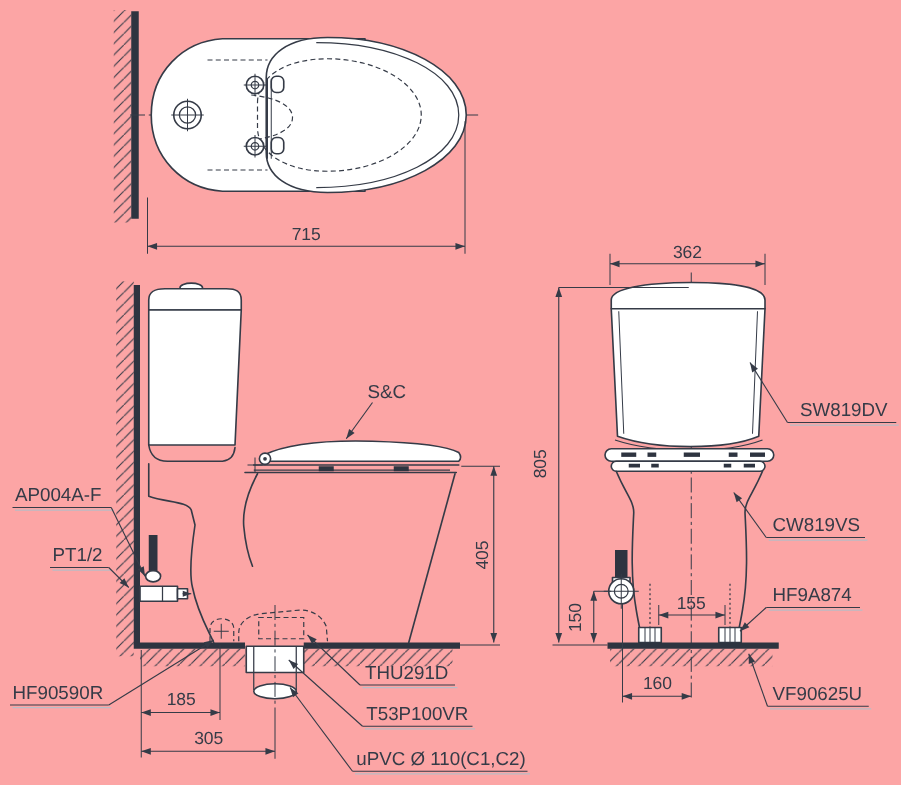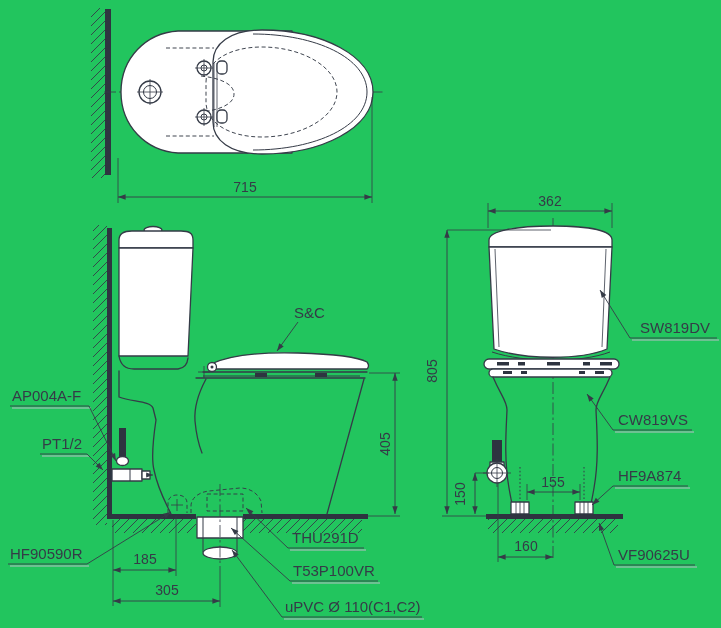--- a/index.html
+++ b/index.html
@@ -1,16 +1,16 @@
 <!DOCTYPE html>
 <html><head>
 <meta charset="utf-8">
 <style>
   html,body{margin:0;padding:0;background:#ffffff;}
-  .stage{position:relative;width:721px;height:628px;background:#22c55e;overflow:hidden;}
+  .stage{position:relative;width:721px;height:628px;background:#fca5a5;overflow:hidden;}
   svg{display:block}
   .olw{fill:#fff;stroke:#353b47;stroke-width:1.3;stroke-linejoin:round;stroke-linecap:round}
   .ol{fill:none;stroke:#353b47;stroke-width:1.3;stroke-linejoin:round;stroke-linecap:round}
   .med{fill:none;stroke:#353b47;stroke-width:1}
   .thin{fill:none;stroke:#353b47;stroke-width:.8}
   .diml{fill:none;stroke:#353b47;stroke-width:.9}
   .dash{fill:none;stroke:#353b47;stroke-width:.95;stroke-dasharray:4 2.6}
   .dot{fill:none;stroke:#353b47;stroke-width:1;stroke-dasharray:1.6 2.2}
   .cline{fill:none;stroke:#353b47;stroke-width:.8;stroke-dasharray:12 3 2.5 3}
   .dark{fill:#2e3440;stroke:none}

